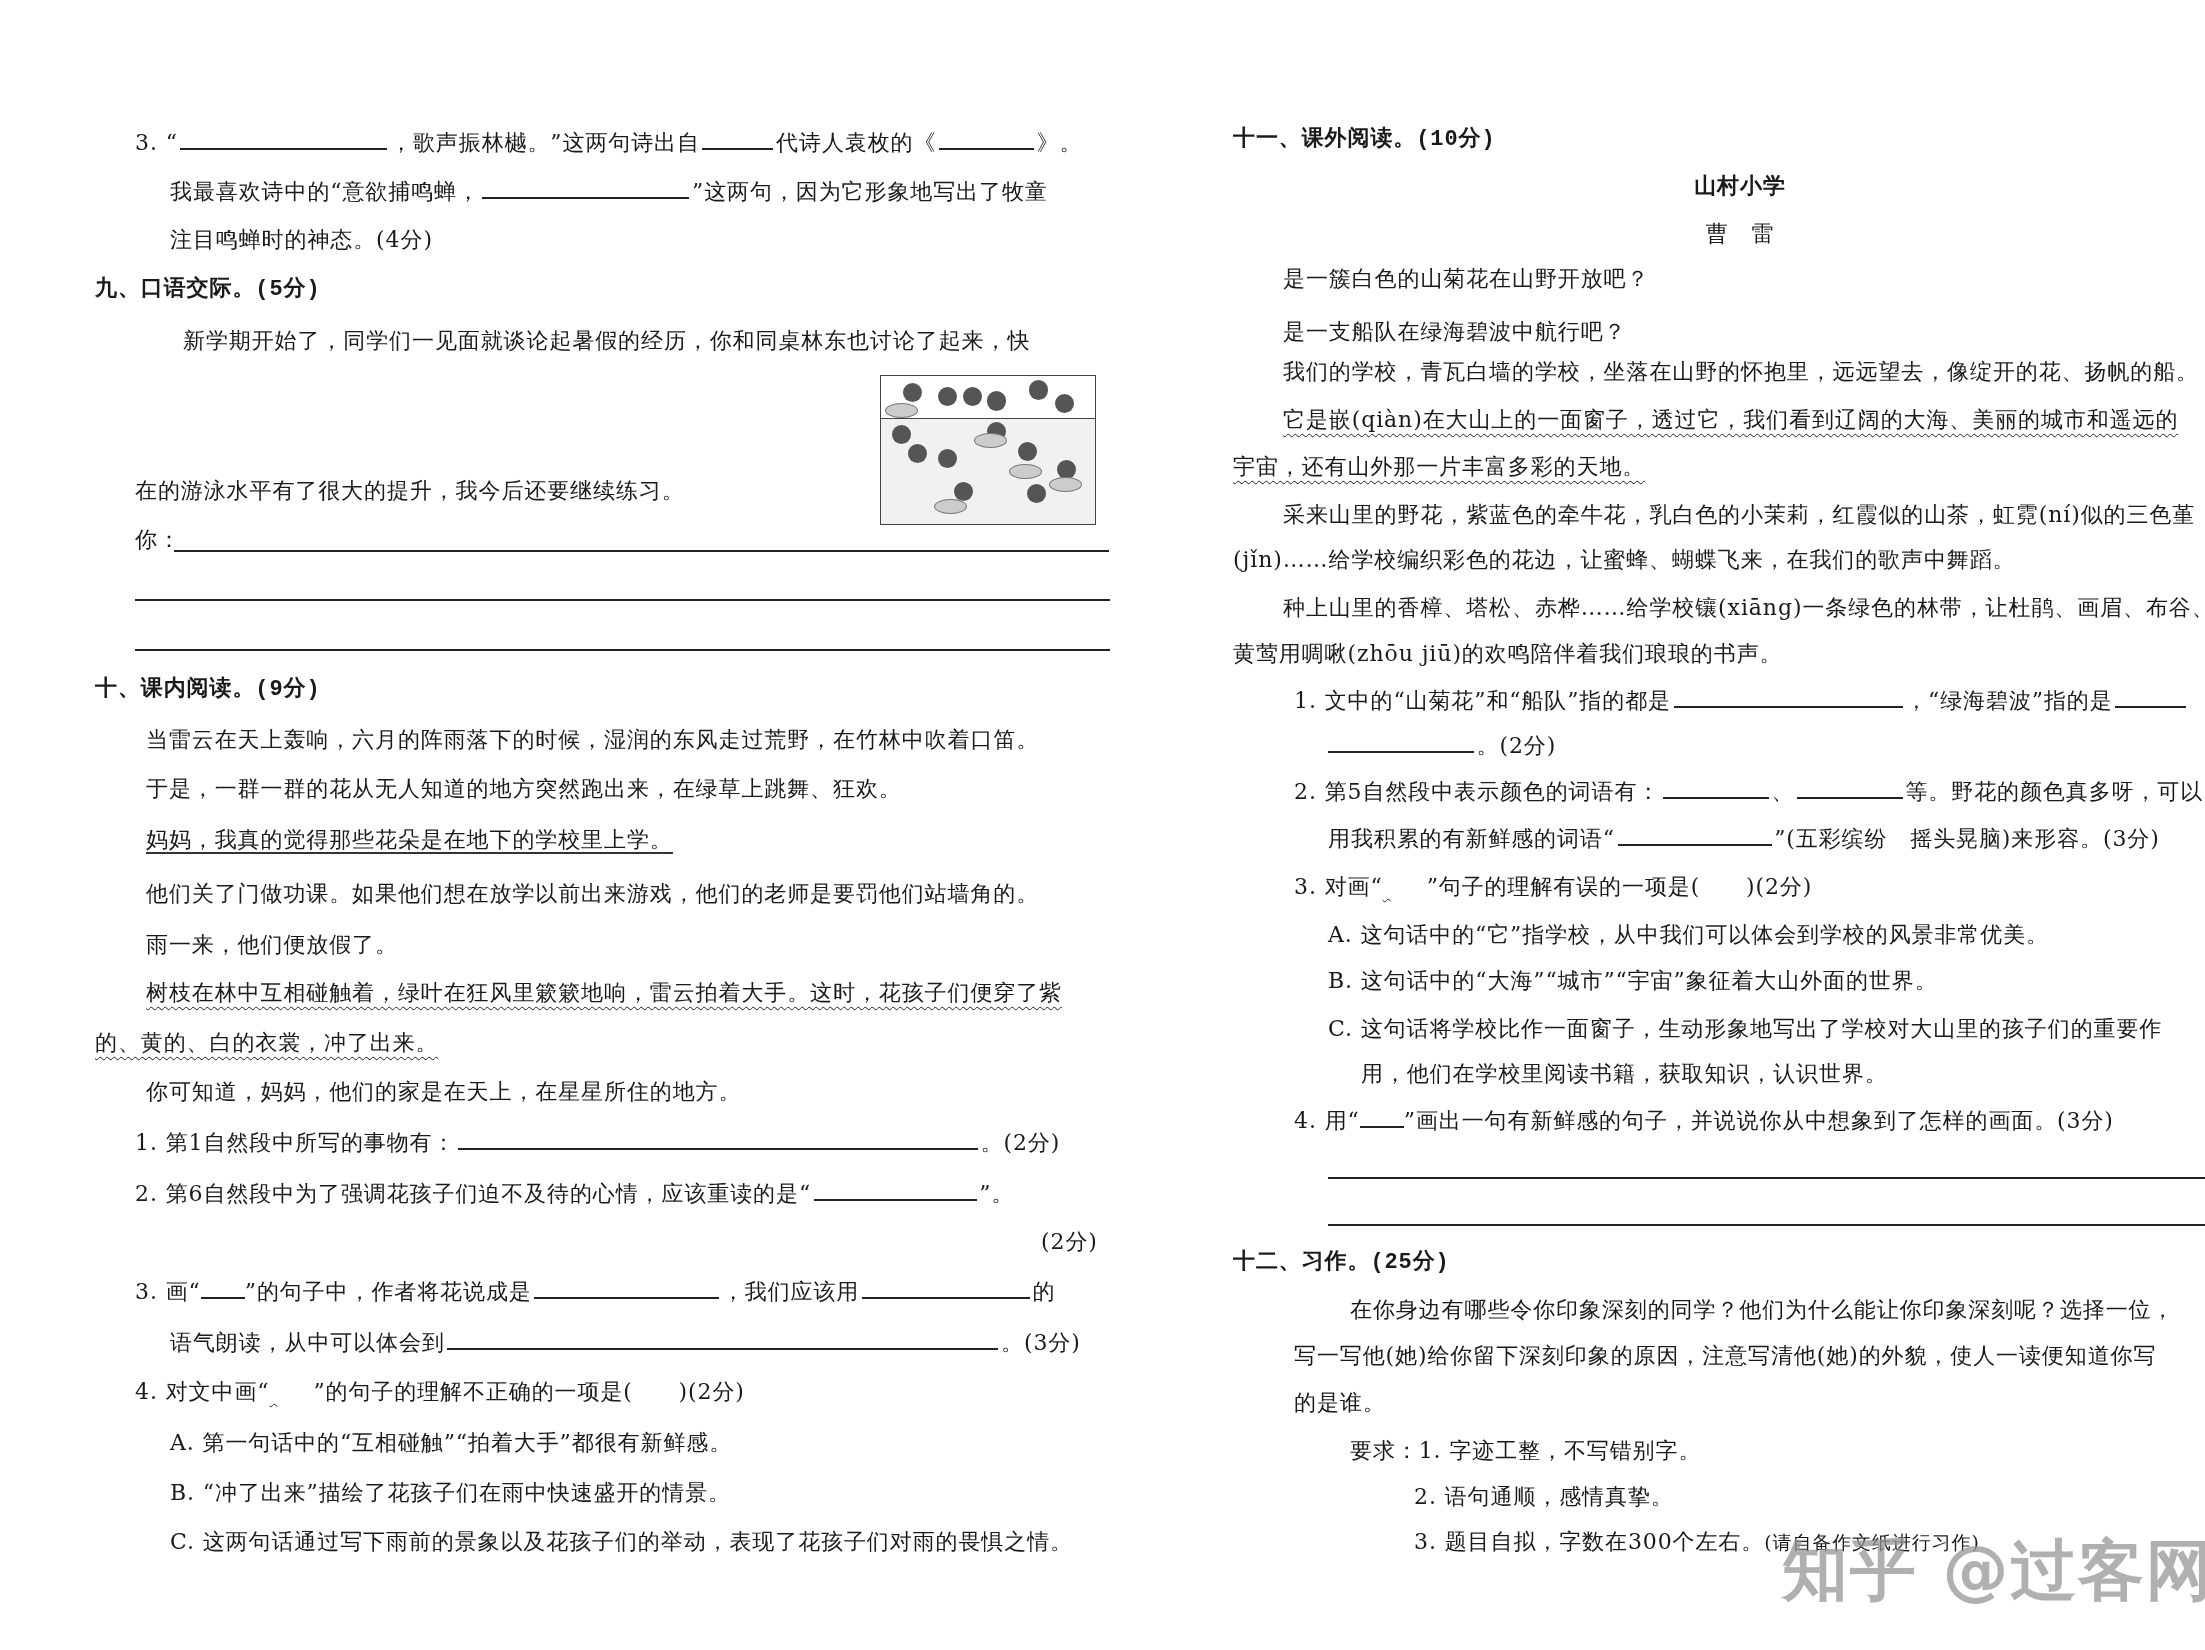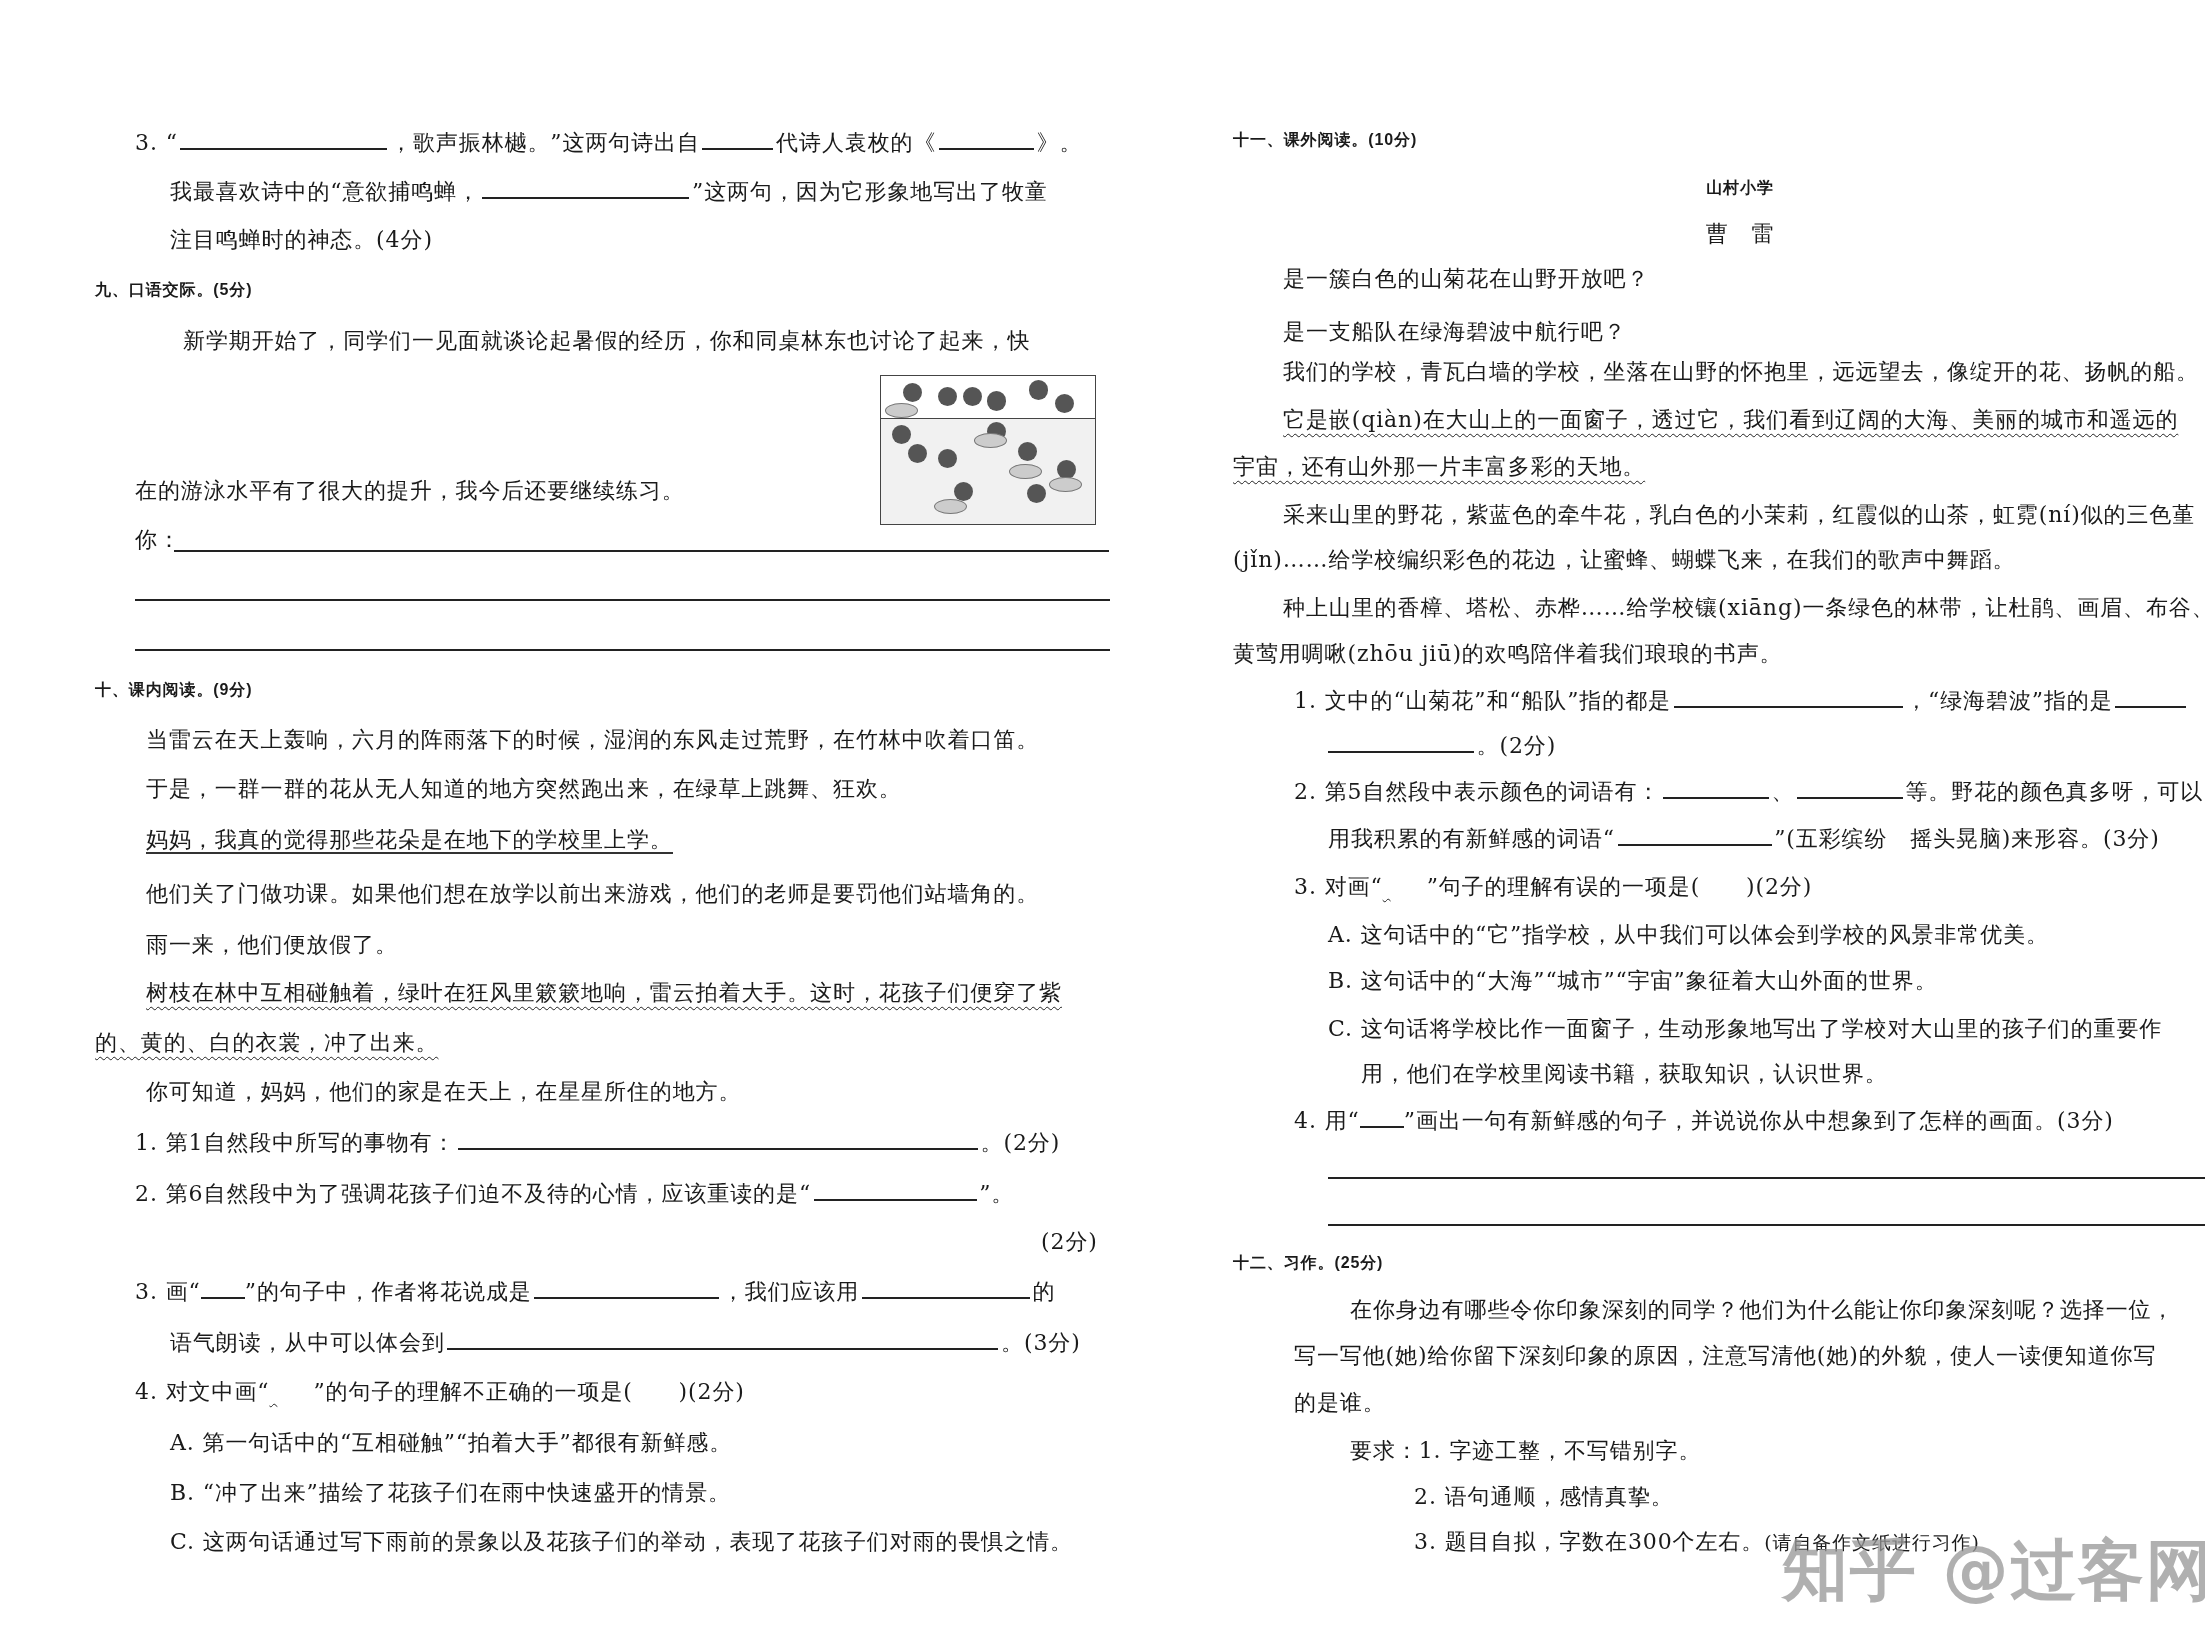--- a/index.html
+++ b/index.html
@@ -1,20 +1,20 @@
 <!DOCTYPE html>
 <html style="font-size:7px"><head>
 <meta charset="utf-8">
 <style>
   html, body { margin: 0; padding: 0; background: #ffffff; }
   body { width: 2334px; height: 1650px; position: relative; overflow: hidden;
          font-family: "DejaVu Serif", "Liberation Serif", serif; color: #1a1a1a; }
   .page { position: absolute; inset: 0; background: #fff; }
   .ln { position: absolute; font-size: 22px; line-height: 31px; white-space: nowrap; letter-spacing: 0.9px; }
-  .hd { font-family: Liberation Sans, sans-serif; font-weight: bold; font-size: 16px; }
+  .hd { font-family: Liberation Mono, monospace; font-weight: bold; font-size: 22px; }
   .kai { font-family: "DejaVu Serif", "Liberation Serif", serif; }
   .blank { display: inline-block; border-bottom: 2.2px solid #222; height: 19.4px; vertical-align: baseline; margin: 0 2.6px; }
   .u-straight { border-bottom: 2.2px solid #333; padding-bottom: 0; }
   .u-wavy { text-decoration: underline wavy #222; text-decoration-thickness: 1.3px; text-underline-offset: 6.2px; }
   .wavy-mark { display: inline-block; width: 44px; height: 20px; text-decoration: underline wavy #222; text-decoration-thickness: 1.3px; text-underline-offset: 4.4px; }
   .straight-mark { display: inline-block; width: 44px; border-bottom: 2.2px solid #222; height: 19.4px; }
   .rule { position: absolute; height: 0; border-top: 2.2px solid #222; }
   .center { text-align: center; }
   .illus { position: absolute; left: 880px; top: 375px; width: 214px; height: 148px;
            border: 1.8px solid #444; background: #f1f1f1; overflow: hidden; }

